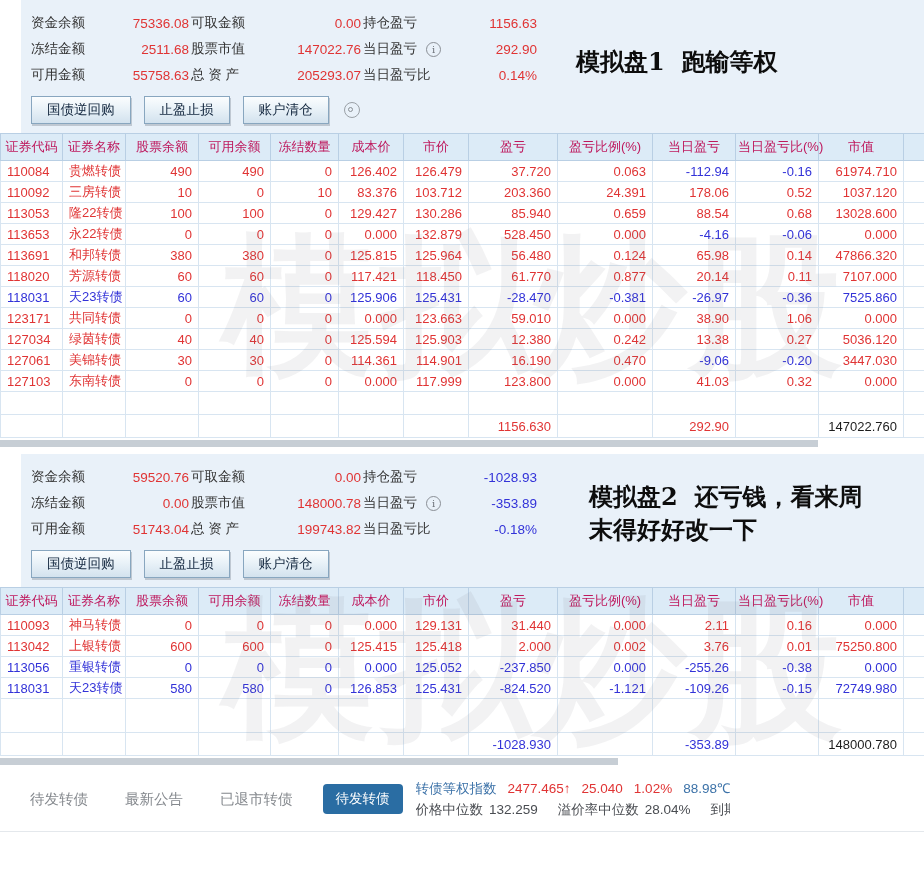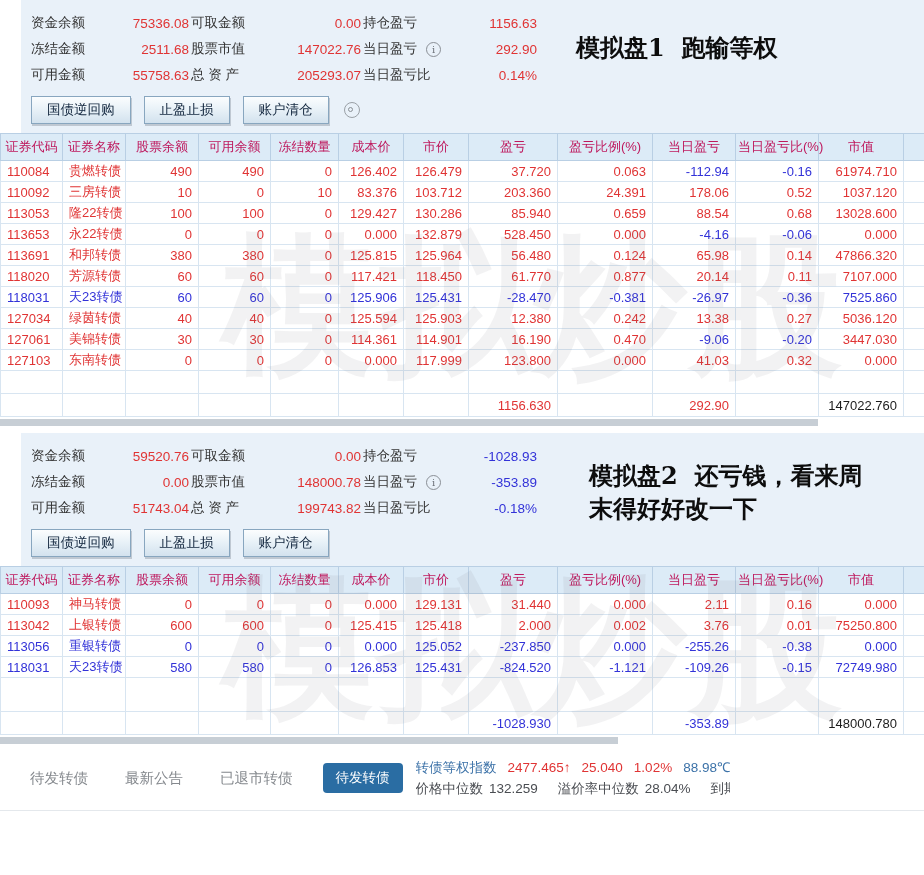--- a/index.html
+++ b/index.html
@@ -24,21 +24,21 @@
   .btn-row{display:flex;align-items:center;margin-top:8px;gap:13px;}
   .win-btn{font-size:13.5px;color:#10243c;padding:4px 15px;border:1px solid #88a6bf;
      background:linear-gradient(#fbfdfe,#e9f2f8 45%,#d3e2ee);
      box-shadow:1px 2px 0 rgba(150,160,172,.5);cursor:pointer;font-family:inherit;white-space:nowrap;}
   .gear{width:16px;height:16px;border:1px solid #9aa0a6;border-radius:50%;position:relative;
      margin-left:2px;cursor:pointer;background:transparent;}
   .gear-dot{position:absolute;left:50%;top:50%;width:5px;height:5px;margin:-3.5px 0 0 -3.5px;
      border:1px solid #8a9096;border-radius:50%;}
   .annotation{position:absolute;font-family:"DejaVu Serif","Liberation Serif",serif;
      font-weight:bold;color:#0d0d0d;font-size:24px;line-height:33px;white-space:pre-wrap;}
-  .a1{left:555px;top:31px;}
+  .a1{left:555px;top:45px;}
   .a2{left:568px;top:26px;width:280px;}
 
   
   .table-wrap{position:relative;overflow:hidden;}
   table{border-collapse:collapse;table-layout:fixed;width:924px;}
   th{background:var(--head-bg);border:1px solid var(--head-border);height:27px;
      font-weight:normal;font-size:13px;color:#be185d;padding:0 2px;white-space:nowrap;}
   td{border:1px solid var(--cell-border);height:21px;padding:0 6px;font-size:13px;
      white-space:nowrap;overflow:hidden;}
   td.tl{text-align:left;} td.trr{text-align:right;}
@@ -258,20 +258,35 @@
               <td class="trr c-down">125.906</td>
               <td class="trr c-down">125.431</td>
               <td class="trr c-down">-28.470</td>
               <td class="trr c-down">-0.381</td>
               <td class="trr c-down">-26.97</td>
               <td class="trr c-down">-0.36</td>
               <td class="trr c-down">7525.860</td>
               <td></td>
             </tr>
             <tr>
+              <td class="tl c-up">123171</td>
+              <td class="tl c-up">共同转债</td>
+              <td class="trr c-up">0</td>
+              <td class="trr c-up">0</td>
+              <td class="trr c-up">0</td>
+              <td class="trr c-up">0.000</td>
+              <td class="trr c-up">123.663</td>
+              <td class="trr c-up">59.010</td>
+              <td class="trr c-up">0.000</td>
+              <td class="trr c-up">38.90</td>
+              <td class="trr c-up">1.06</td>
+              <td class="trr c-up">0.000</td>
+              <td></td>
+            </tr>
+            <tr>
               <td class="tl c-up">127034</td>
               <td class="tl c-up">绿茵转债</td>
               <td class="trr c-up">40</td>
               <td class="trr c-up">40</td>
               <td class="trr c-up">0</td>
               <td class="trr c-up">125.594</td>
               <td class="trr c-up">125.903</td>
               <td class="trr c-up">12.380</td>
               <td class="trr c-up">0.242</td>
               <td class="trr c-up">13.38</td>

